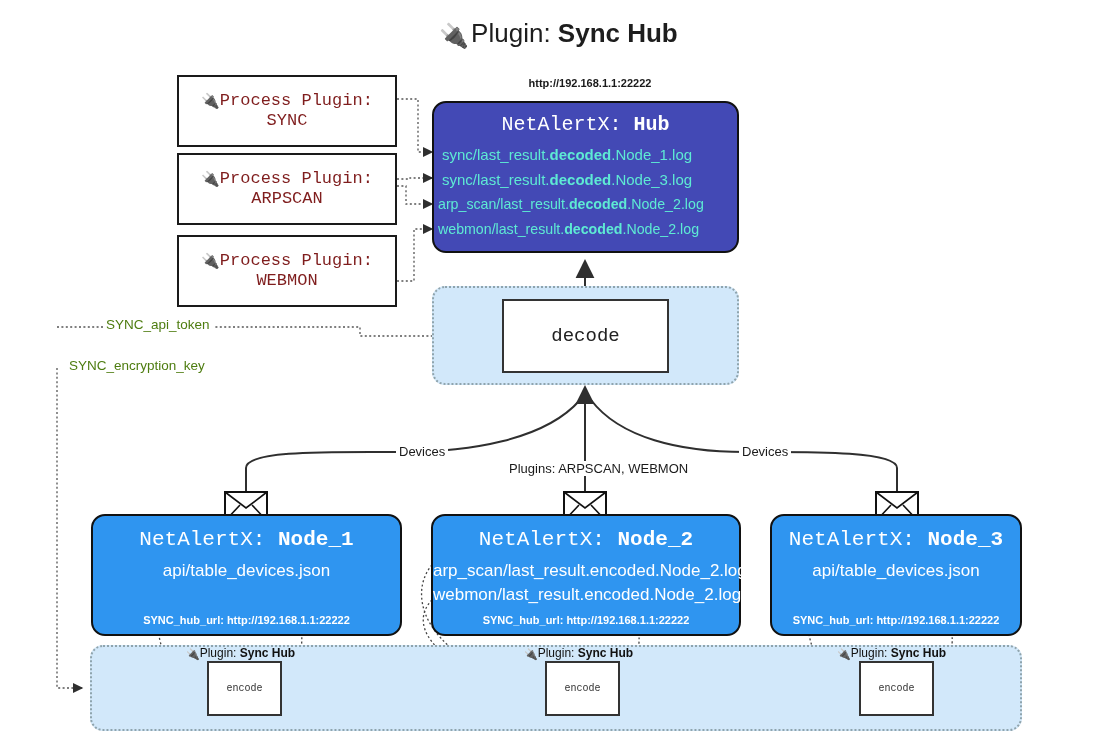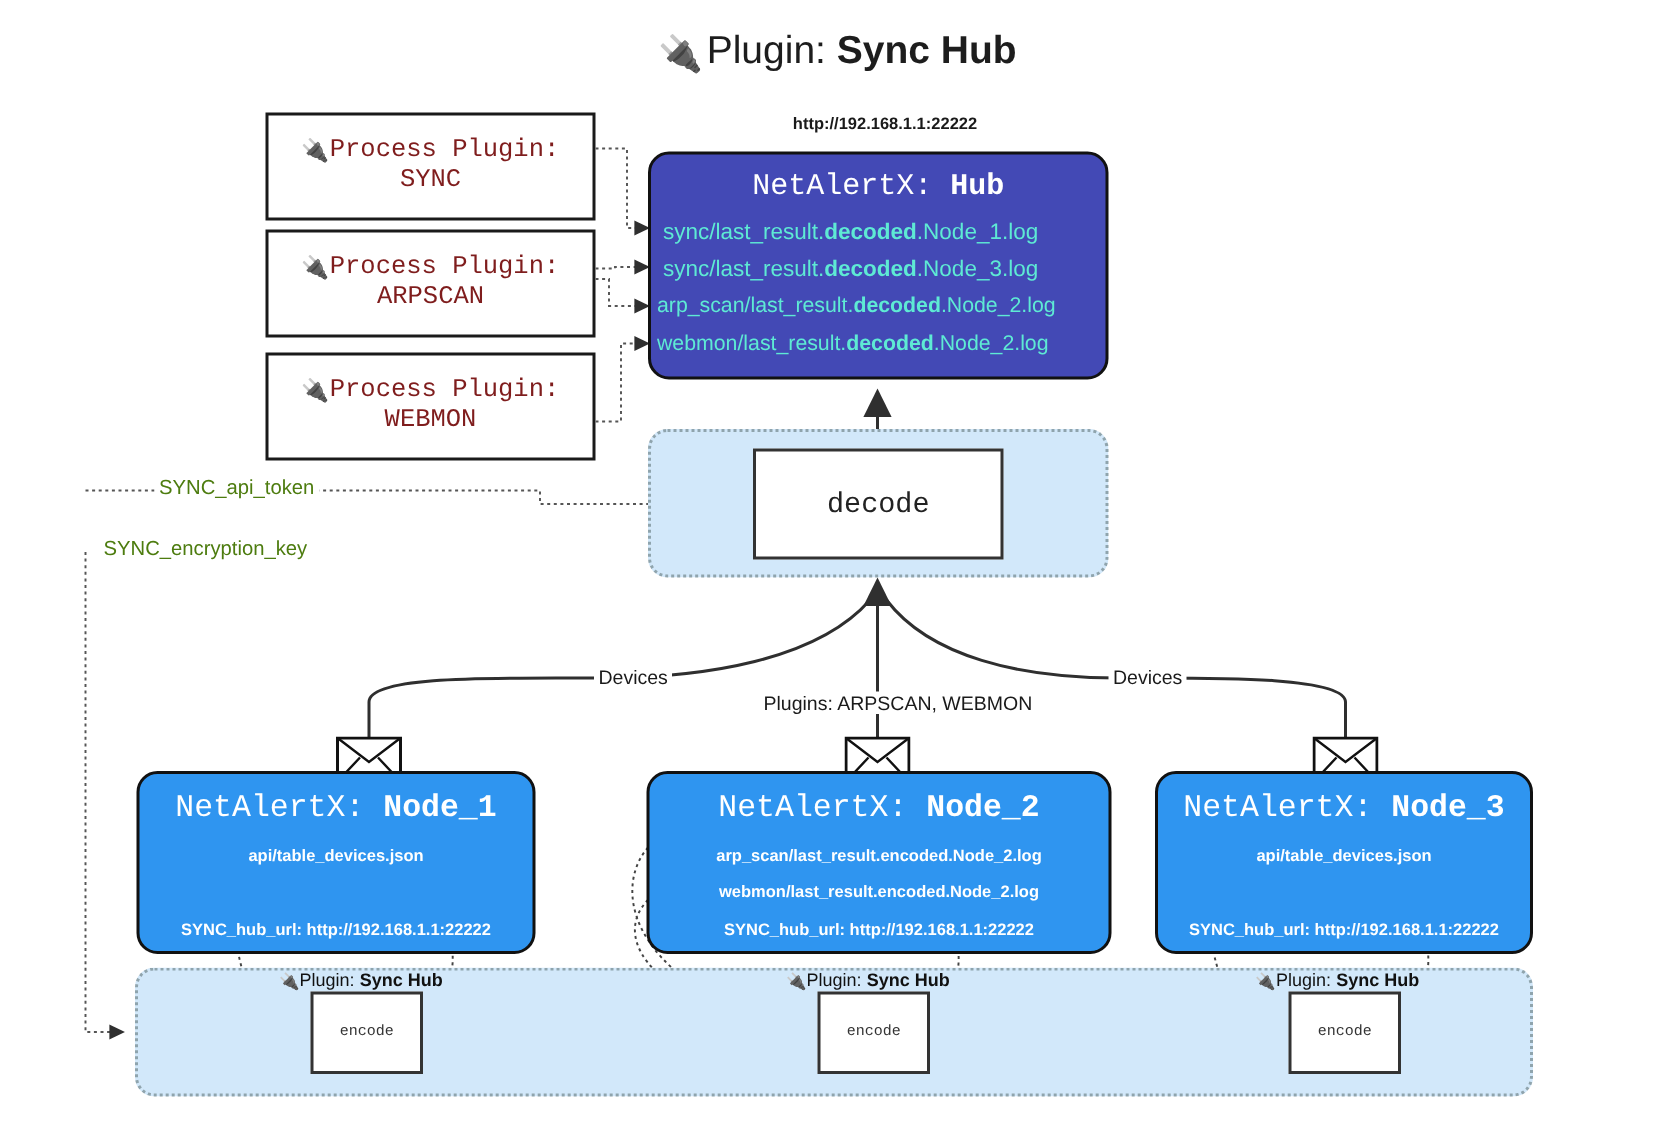--- a/index.html
+++ b/index.html
@@ -167,24 +167,23 @@
   }
   .node-title {
     font-family: "Liberation Mono", monospace;
     font-size: 21px;
     margin-top: 12px;
     white-space: nowrap;
   }
   .node-title .strong { font-weight: bold; }
   .node-lines { margin-top: 8px; }
   .node-line {
-    font-size: 11px;
+    font-size: 17px;
     line-height: 24px;
     white-space: nowrap;
-    font-weight: bold;
   }
   .node-foot {
     position: absolute;
     left: 0; right: 0;
     bottom: 8px;
     font-size: 11px;
     font-weight: bold;
     color: #ffffff;
     white-space: nowrap;
   }
@@ -322,21 +321,21 @@
     <rect x="1" y="1" width="42" height="29" fill="#ffffff" stroke="#111" stroke-width="2"></rect>
     <path d="M1,1 L22,17 L43,1" fill="none" stroke="#111" stroke-width="1.6"></path>
     <path d="M1,30 L16,14 M43,30 L28,14" fill="none" stroke="#111" stroke-width="1.6"></path>
   </svg>
   <svg class="envelope" style="left:875px; top:491px;" viewBox="0 0 44 31">
     <rect x="1" y="1" width="42" height="29" fill="#ffffff" stroke="#111" stroke-width="2"></rect>
     <path d="M1,1 L22,17 L43,1" fill="none" stroke="#111" stroke-width="1.6"></path>
     <path d="M1,30 L16,14 M43,30 L28,14" fill="none" stroke="#111" stroke-width="1.6"></path>
   </svg>
 
-  <div class="node-box" style="left:91px; top:514px; width:266px;">
+  <div class="node-box" style="left:91px; top:514px; width:311px;">
     <div class="node-title">
       <span>NetAlertX:</span> <span class="strong">Node_1</span>
     </div>
     <div class="node-lines">
       <div class="node-line">api/table_devices.json</div>
     </div>
     <div class="node-foot">SYNC_hub_url: http://192.168.1.1:22222</div>
   </div>
 
   <div class="node-box" style="left:431px; top:514px; width:310px;">

